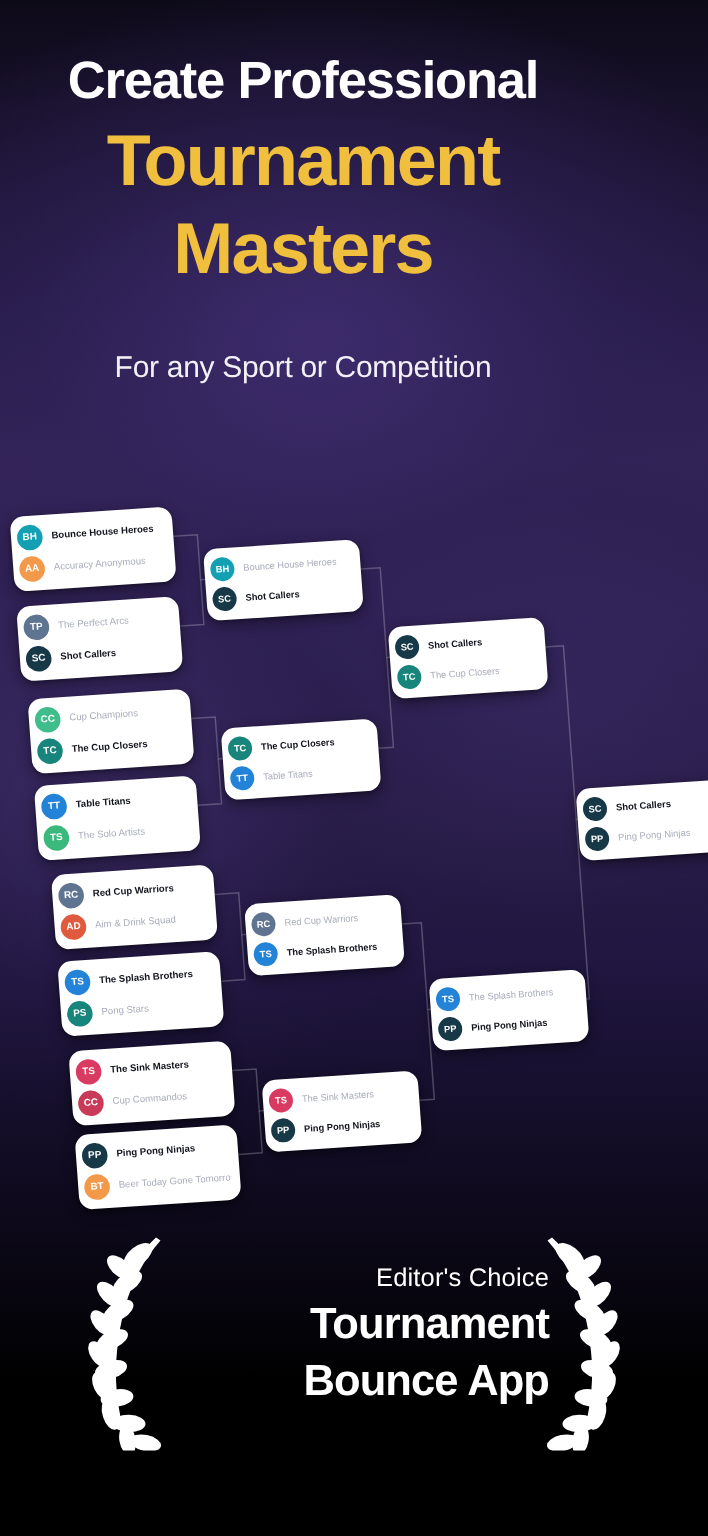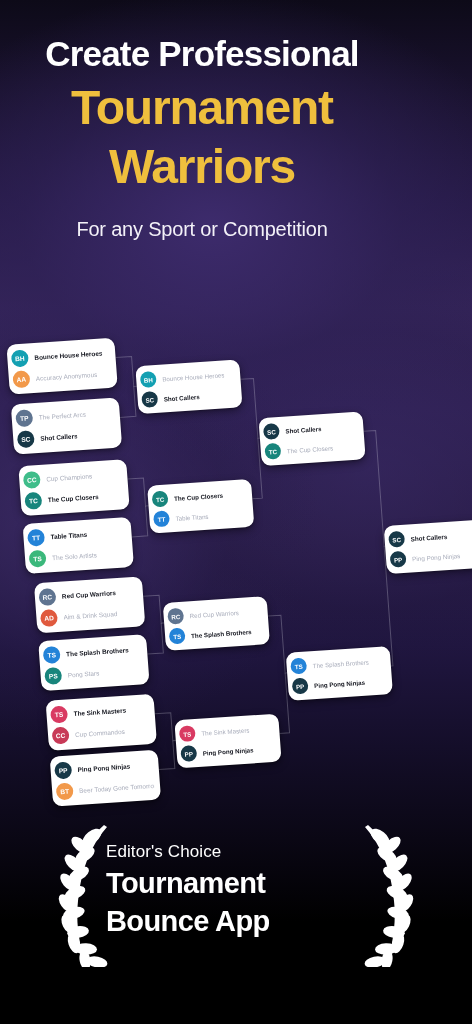--- a/index.html
+++ b/index.html
@@ -52,21 +52,21 @@
   }
   .h-line2, .h-line3 {
     font-size: 48px;
     font-weight: 800;
     letter-spacing: -1.2px;
     color: #efbf3d;
     line-height: 1.22;
   }
   .h-line2 { margin-top: 6px; }
   .h-sub {
-    margin-top: 22px;
+    margin-top: 38px;
     font-size: 20px;
     font-weight: 400;
     color: #f3f1f8;
     letter-spacing: -0.2px;
   }
 
   
   #bracket-wrap {
     position: absolute;
     left: 0; top: 300px;
@@ -166,21 +166,21 @@
   }
   .laurel {
     position: absolute;
     top: 8px;
     width: 60px;
     height: 148px;
   }
   .laurel.left { left: 22px; }
   .laurel.right { right: 22px; transform: scaleX(-1); }
   .award-text {
-    text-align: left;
+    text-align: right;
     color: #fff;
     width: 260px;
   }
   .aw-small {
     font-size: 17px;
     font-weight: 400;
     letter-spacing: 0.1px;
     line-height: 1.1;
   }
   .aw-big {
@@ -192,21 +192,21 @@
   }
 </style>
 </head>
 <body>
 
 <div id="screen">
 
   <div class="header">
     <div class="h-line1">Create Professional</div>
     <div class="h-line2">Tournament</div>
-    <div class="h-line3">Warriors</div>
+    <div class="h-line3">Masters</div>
     <div class="h-sub">For any Sport or Competition</div>
   </div>
 
   <div id="bracket-wrap">
     <div id="bracket">
       <svg class="lines" viewBox="0 0 472 500">
 
         <path d="M130 50 H146 V80 H160"></path>
         <path d="M130 110 H146 V80"></path>
         <path d="M133 172 H149 V200 H163"></path>

